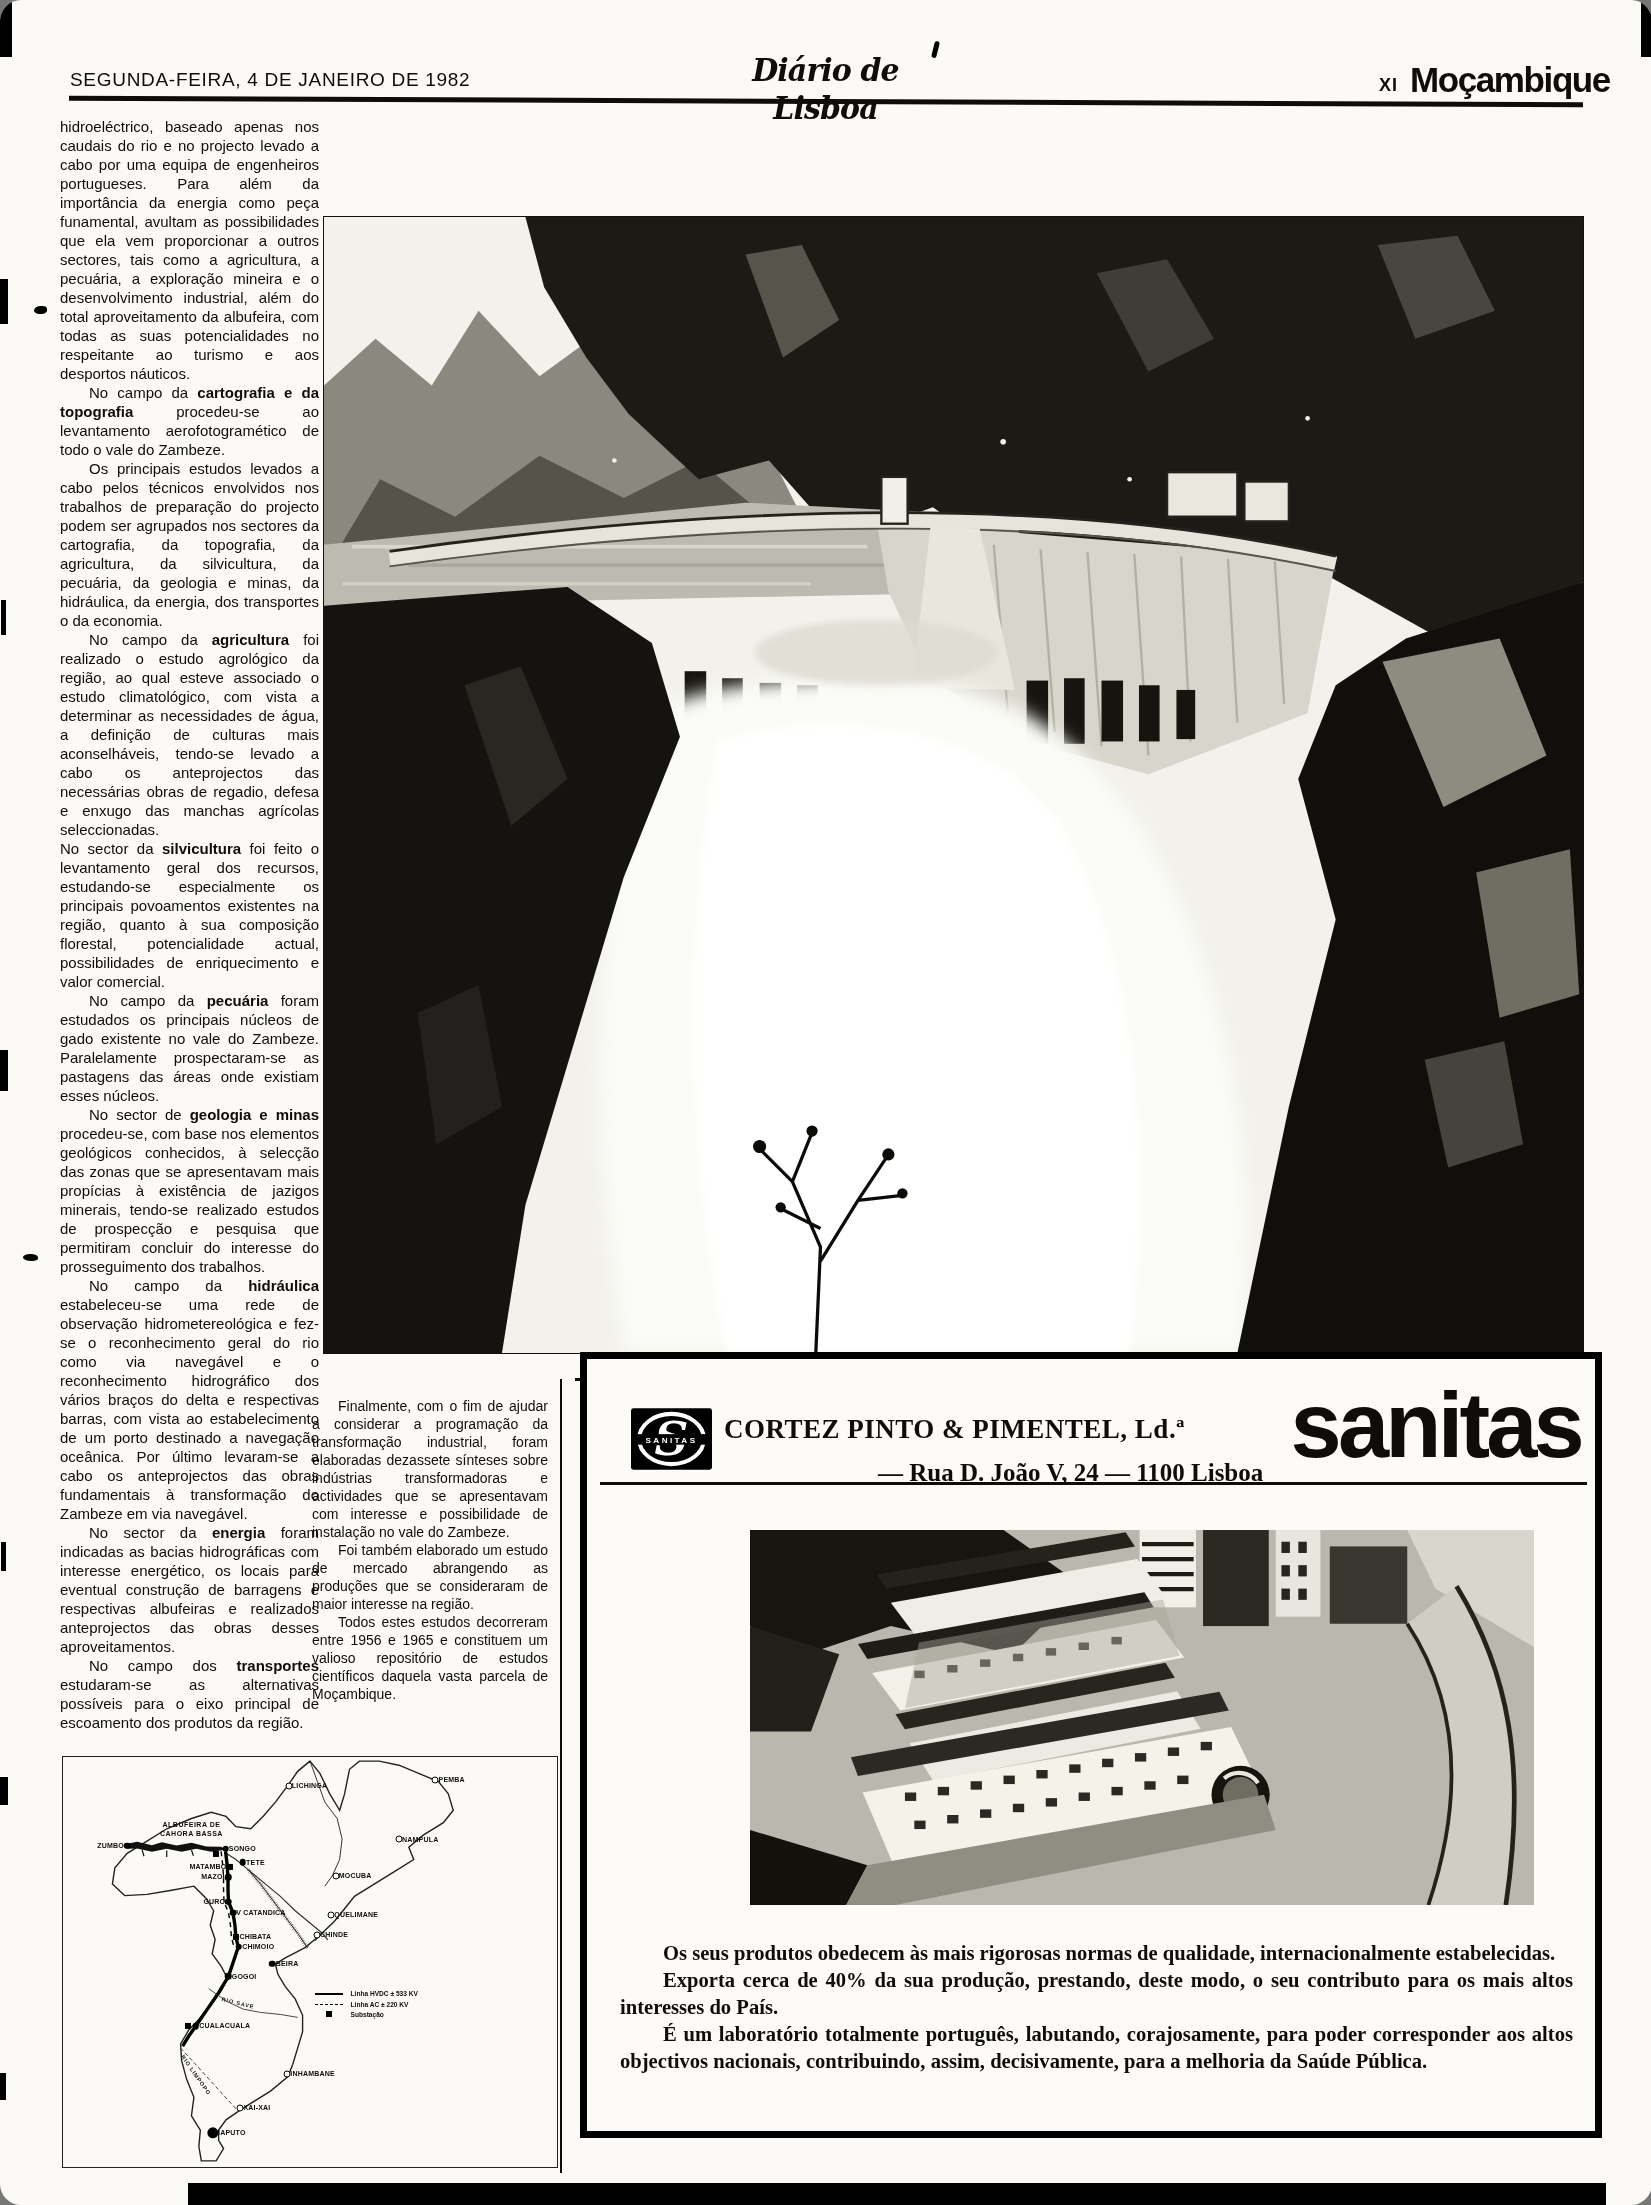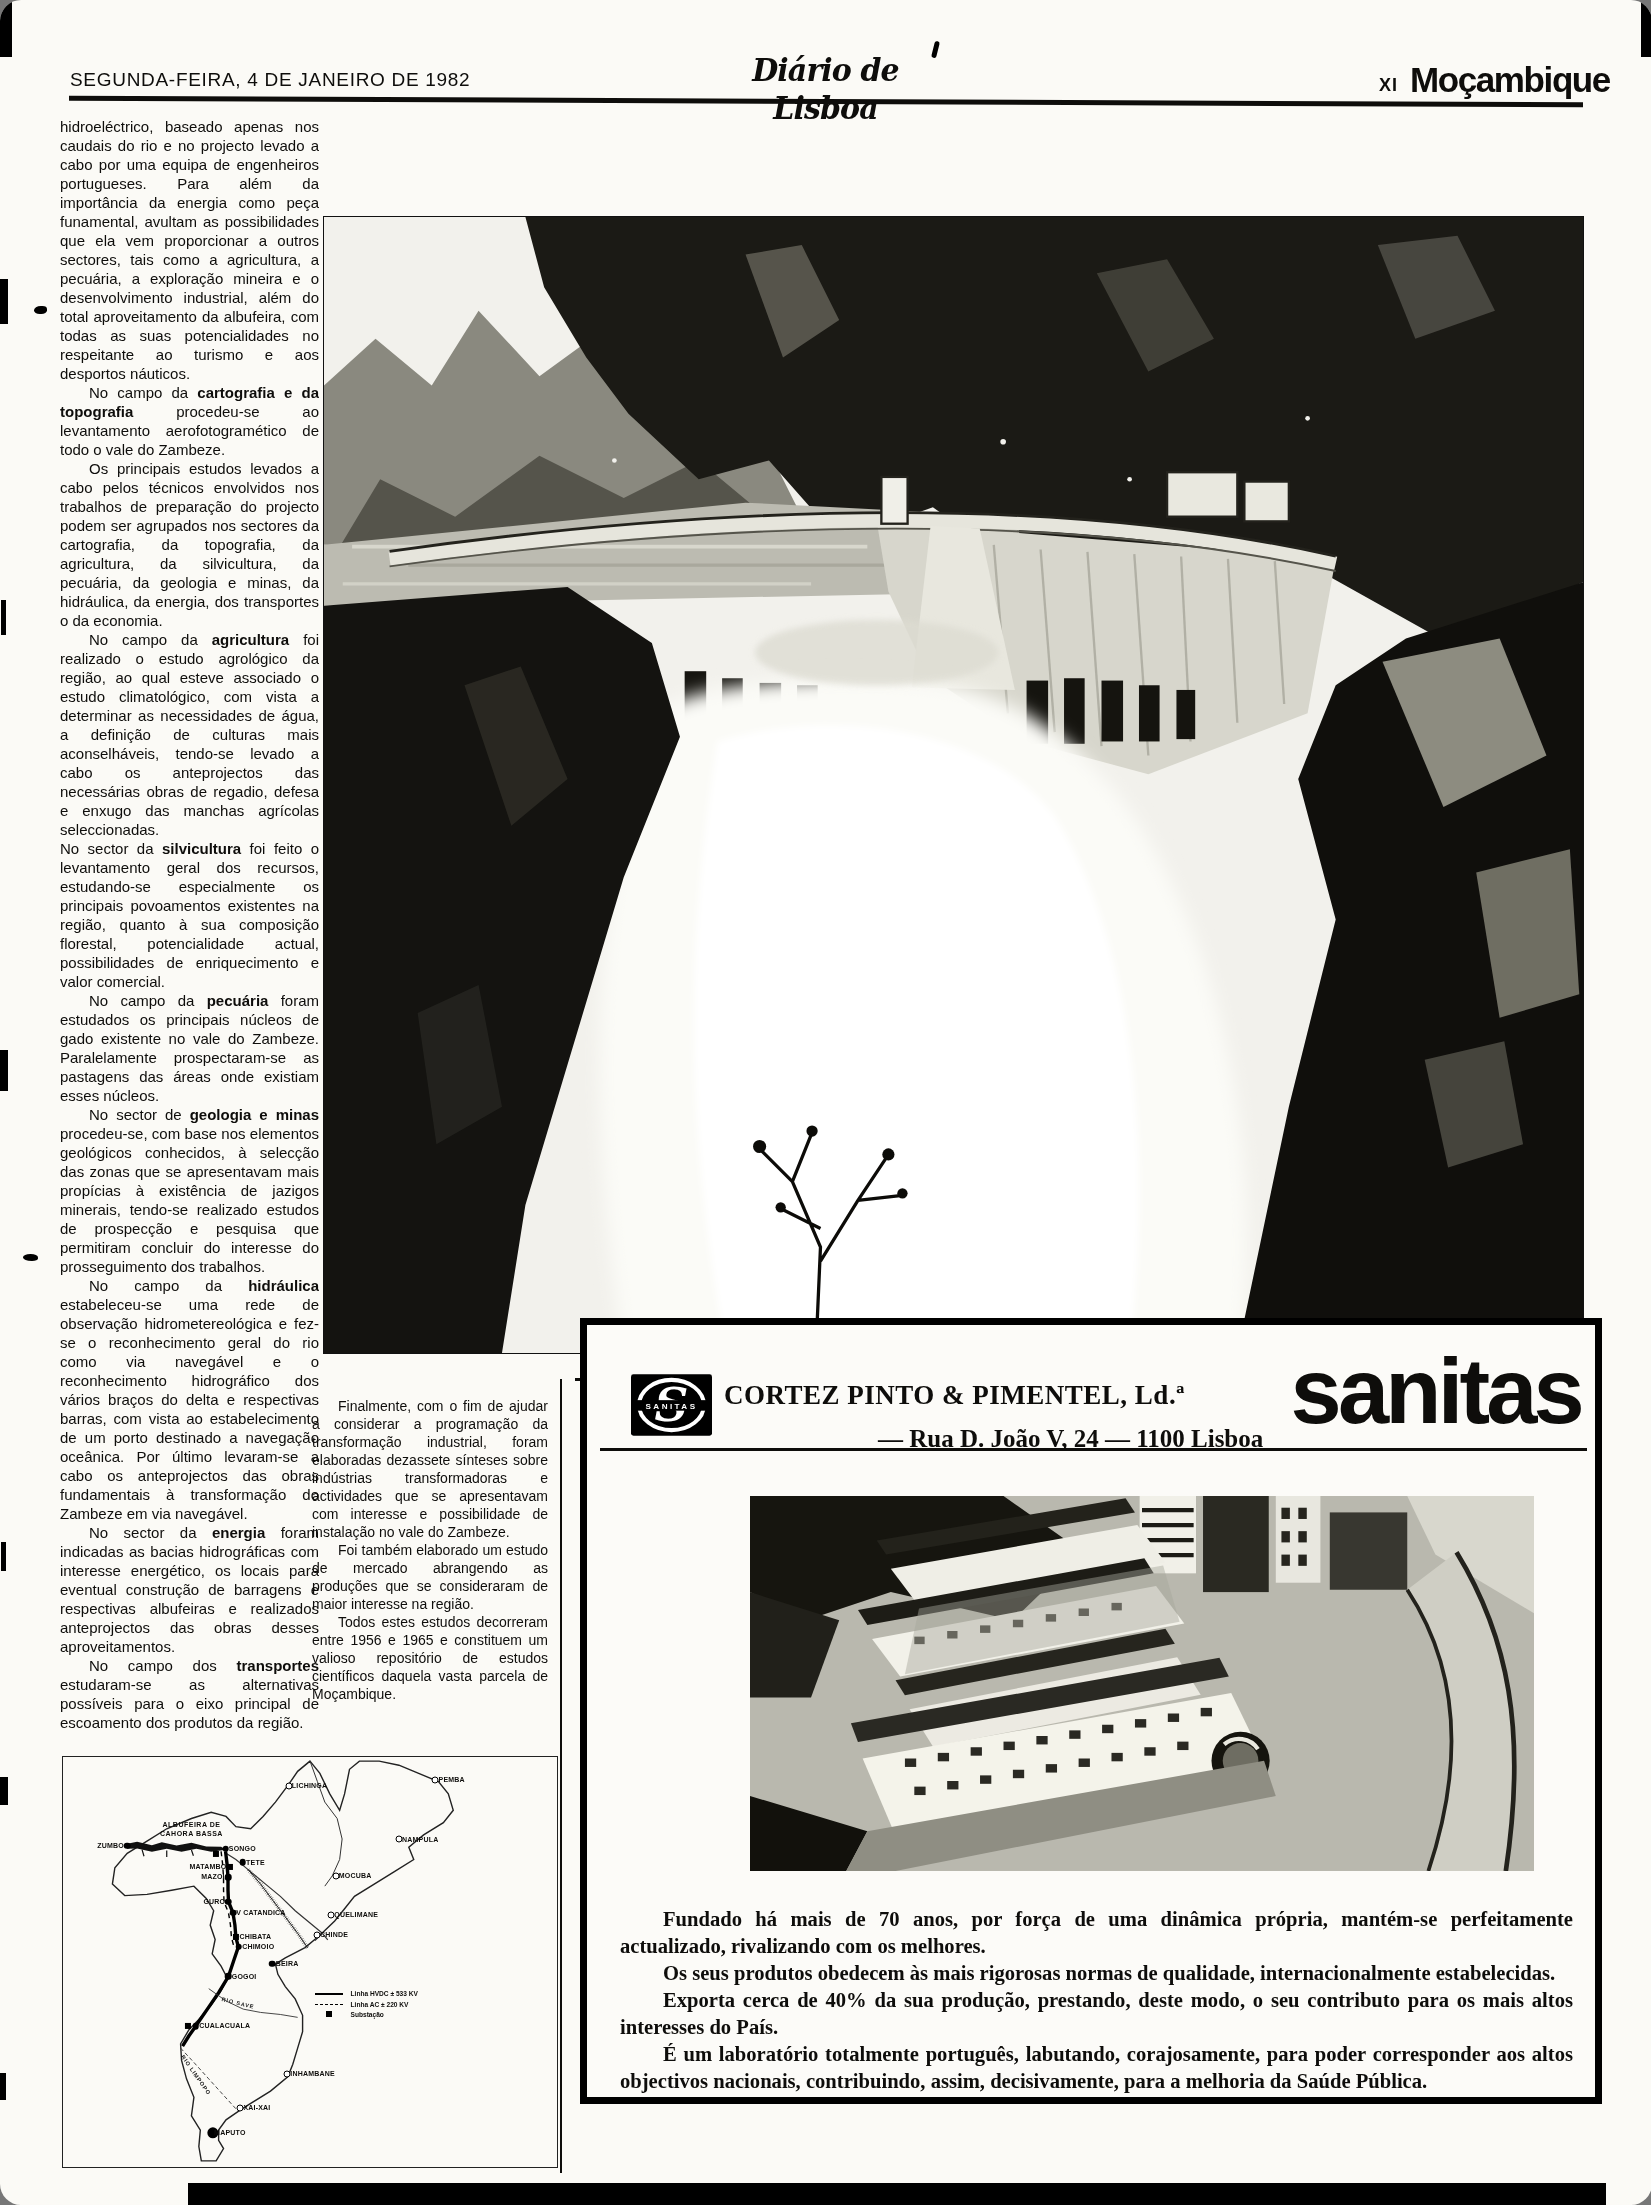--- a/index.html
+++ b/index.html
@@ -19,21 +19,21 @@
   #col2{left:312px;top:1397px;width:236px;height:359px;font-size:14px;line-height:18px;overflow:hidden;}
   #col1 p,#col2 p{margin:0;text-align:justify;}
   #col1 p.ind{text-indent:29px;} #col2 p.ind{text-indent:26px;}
   
   #photo{left:323px;top:216px;width:1261px;height:1138px;border:1.9px solid #111;box-sizing:border-box;background:#eceae2;}
   #photo svg{display:block;width:100%;height:100%;}
   
   #rule-mid{left:575px;top:1378px;width:1009px;height:3.3px;background:#0e0d0b;}
   #vdivider{left:560px;top:1379px;width:2.3px;height:794px;background:#0e0d0b;}
   
-  #adbox{left:580px;top:1318px;width:1022px;height:786px;border:7.5px solid #000;box-sizing:border-box;background:#fcfbf8;}
+  #adbox{left:580px;top:1352px;width:1022px;height:786px;border:7.5px solid #000;box-sizing:border-box;background:#fcfbf8;}
   #ad-logo{left:44px;top:49px;width:81px;height:62px;}
   #ad-company{left:137px;top:55px;font-family:"Liberation Serif",serif;font-weight:bold;font-size:27px;letter-spacing:0.5px;text-align:right;}
   #ad-address{left:291px;top:100px;font-family:"Liberation Serif",serif;font-weight:bold;font-size:25px;}
   #ad-brand{left:694px;top:19px;width:300px;text-align:right;font-size:92px;font-weight:bold;letter-spacing:-3.8px;line-height:94px;}
   #ad-rule{left:13px;top:123px;width:987px;height:3.3px;background:#0e0d0b;}
   #ad-photo{left:163px;top:171px;width:784px;height:375px;background:#b9b8ae;}
   #ad-photo svg{display:block;width:100%;height:100%;}
   #ad-text{left:33px;top:581px;width:953px;font-family:"Liberation Serif",serif;font-weight:bold;
            font-size:20.6px;line-height:27px;}
   #ad-text p{margin:0;text-align:justify;text-indent:43px;}
@@ -275,21 +275,20 @@
         <circle cx="1045" cy="565" r="62" fill="#15140e"></circle>
         <circle cx="1045" cy="565" r="38" fill="#6e6d62"></circle>
         <path d="M1010,530 A48,48 0 0 1 1082,540" stroke="#e9e8df" stroke-width="9" fill="none"></path>
 
         <path d="M0,640 L250,715 L205,800 L0,800 Z" fill="#12110c"></path>
         <path d="M250,715 L1095,565 L1120,640 L310,800 L205,800 Z" fill="#8f8e83"></path>
       </svg>
     </div>
 
     <div class="abs" id="ad-text">
-        <p>Fundado há mais de 70 anos, por força de uma dinâmica própria, mantém-se perfeitamente actualizado, rivalizando com os melhores.</p>
         <p>Os seus produtos obedecem às mais rigorosas normas de qualidade, internacionalmente estabelecidas.</p>
         <p>Exporta cerca de 40% da sua produção, prestando, deste modo, o seu contributo para os mais altos interesses do País.</p>
         <p>É um laboratório totalmente português, labutando, corajosamente, para poder corresponder aos altos objectivos nacionais, contribuindo, assim, decisivamente, para a melhoria da Saúde Pública.</p>
       </div>
   </div>
 
   <div class="abs" id="mapbox">
     <svg viewBox="0 0 100 100" preserveAspectRatio="none">
 
       <path d="M50,1 L52,4 L54,9 L56,13 L57,9 L58,3 L60,1 L64,1 L68,2 L72,4 L76,6 L78,9 L79,13 L77,16 L73,19 L70,22 L71,25 L67,28 L63,31 L59,34 L57,37 L55,40 L52,43.5 L49,46.5 L45,49 L43,50.5 L43.5,53 L45,56 L47,59 L48.5,63 L48.5,67 L47.5,71 L46.5,75 L45.5,78 L42,81.5 L38,84.5 L36,86 L33,88.5 L31.5,91 L31.5,93.5 L32.5,95.5 L31,98.5 L28,98.5 L27.5,95 L27.8,91 L26,87.5 L26.5,83 L25,78.5 L24,74 L23.8,70 L25.5,66.5 L27.5,64 L30,60.5 L32,57 L33.3,54 L32,51 L30.2,48 L30.8,44.5 L29.8,41 L30.5,37.5 L29,34.5 L26.5,31.5 L22,32.5 L17,33.5 L12.5,33.8 L10,31 L10.5,27 L13,23.5 L17,20.5 L21,17.5 L26,15 L30,13.5 L33,14.5 L35,17 L38,17.5 L40.5,14.5 L43,11 L45.5,7 L47.5,3.5 Z" fill="none" stroke="#222" stroke-width="1.4" vector-effect="non-scaling-stroke"></path>

